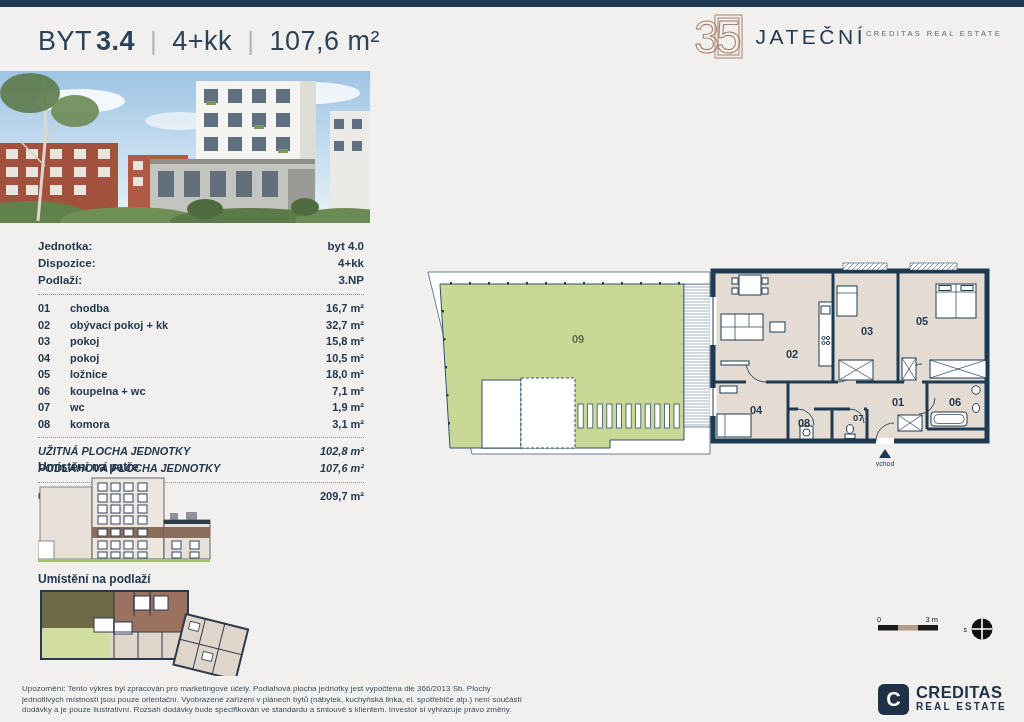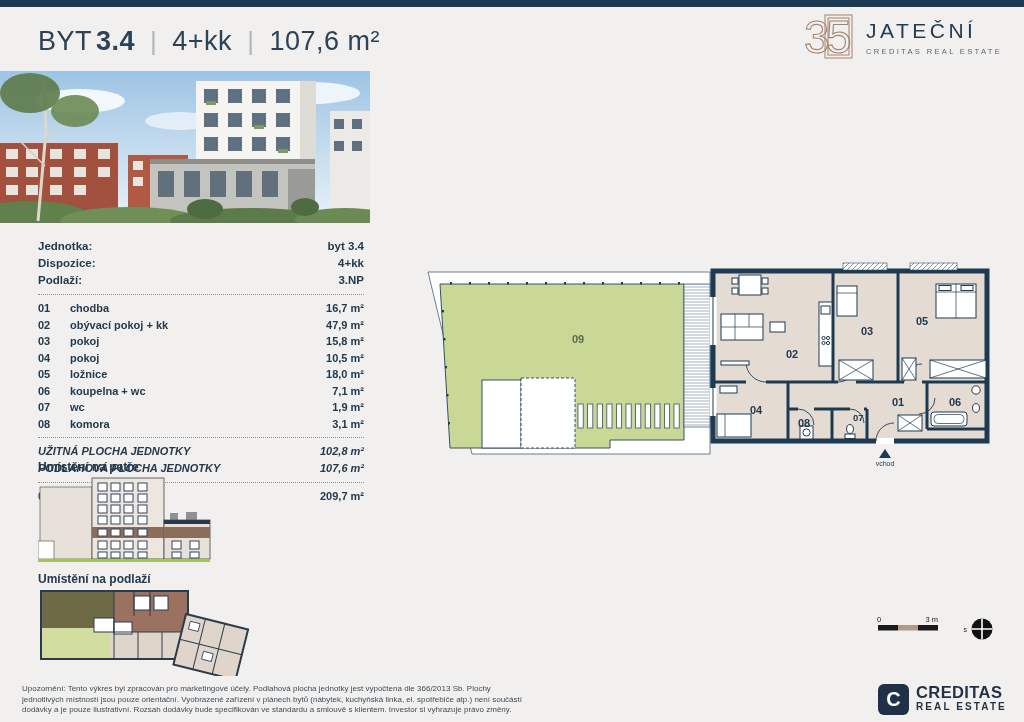--- a/index.html
+++ b/index.html
@@ -13,21 +13,21 @@
   
   .title{left:38px;top:20px;height:42px;display:flex;align-items:center;color:#2b4257;font-size:27px;letter-spacing:.5px;}
   .title .byt{font-weight:400;margin-right:4px;}
   .title .num{font-weight:700;}
   .title .sep{color:#aeb6bc;font-weight:300;margin:0 15px;font-size:26px;}
   .title .plain{font-weight:400;}
 
   
   .brand{right:22px;top:12px;display:flex;align-items:center;}
   .brand .emblem{width:50px;height:50px;margin-right:12px;}
-  .brand .btxt{display:flex;flex-direction:column;}
+  .brand .btxt{display:flex;flex-direction:row;}
   .brand .bname{font-size:21px;letter-spacing:3.5px;color:#243c52;font-weight:400;}
   .brand .bsub{font-size:7.6px;letter-spacing:2.3px;color:#5b6770;margin-top:4px;font-weight:400;}
 
   
   .photo{left:0;top:71px;width:370px;height:152px;}
 
   
   .info{left:38px;top:238px;width:326px;color:#23394e;}
   .kv{display:flex;justify-content:space-between;font-size:11.5px;line-height:17px;font-weight:700;}
   .rule{border-bottom:1.6px dotted rgba(35,57,78,.5);margin:5px 0 5px 0;}
@@ -178,41 +178,41 @@
 
     <path d="M38,150 L46,60 L44,10" stroke="#ded8cc" stroke-width="3" fill="none"></path>
     <path d="M45,70 L70,40 M45,95 L20,70" stroke="#d5cfc3" stroke-width="1.6" fill="none"></path>
     <ellipse cx="30" cy="22" rx="30" ry="20" fill="#5d7a4a" opacity=".9"></ellipse>
     <ellipse cx="75" cy="40" rx="24" ry="16" fill="#6b8a54" opacity=".9"></ellipse>
   </svg>
 
   <div class="abs info">
     <div class="kv">
         <span>Jednotka:</span>
-        <span>byt 3.4</span>
+        <span>byt 4.0</span>
       </div>
     <div class="kv">
         <span>Dispozice:</span>
         <span>4+kk</span>
       </div>
     <div class="kv">
         <span>Podlaží:</span>
         <span>3.NP</span>
       </div>
     <div class="rule"></div>
 
     <div class="room">
         <span class="rn">01</span>
         <span class="rname">chodba</span>
         <span class="rarea">16,7 m²</span>
       </div>
     <div class="room">
         <span class="rn">02</span>
         <span class="rname">obývací pokoj + kk</span>
-        <span class="rarea">47,9 m²</span>
+        <span class="rarea">32,7 m²</span>
       </div>
     <div class="room">
         <span class="rn">03</span>
         <span class="rname">pokoj</span>
         <span class="rarea">15,8 m²</span>
       </div>
     <div class="room">
         <span class="rn">04</span>
         <span class="rname">pokoj</span>
         <span class="rarea">10,5 m²</span>

